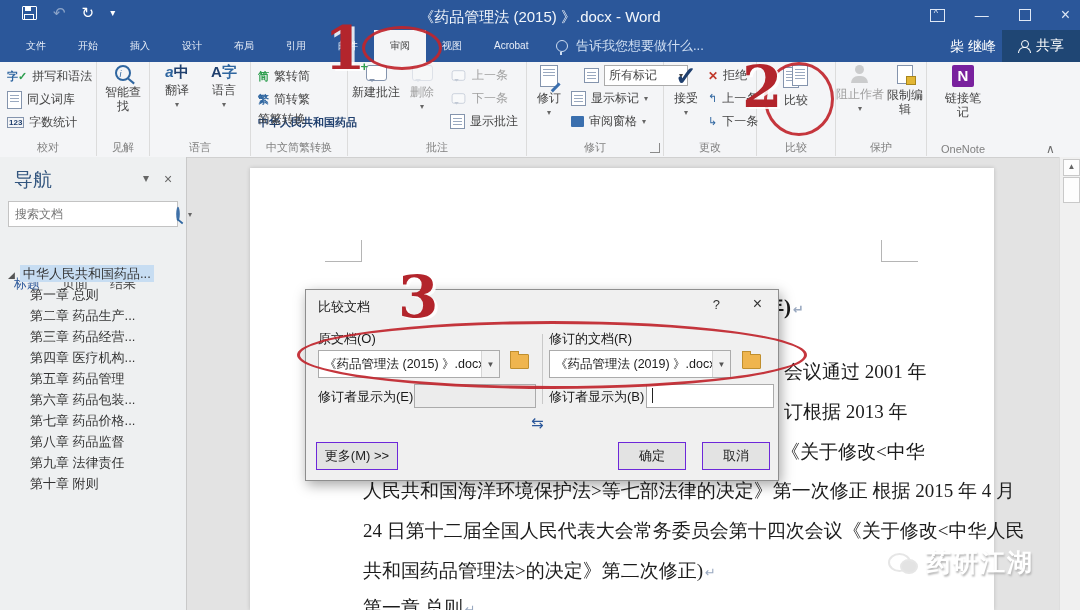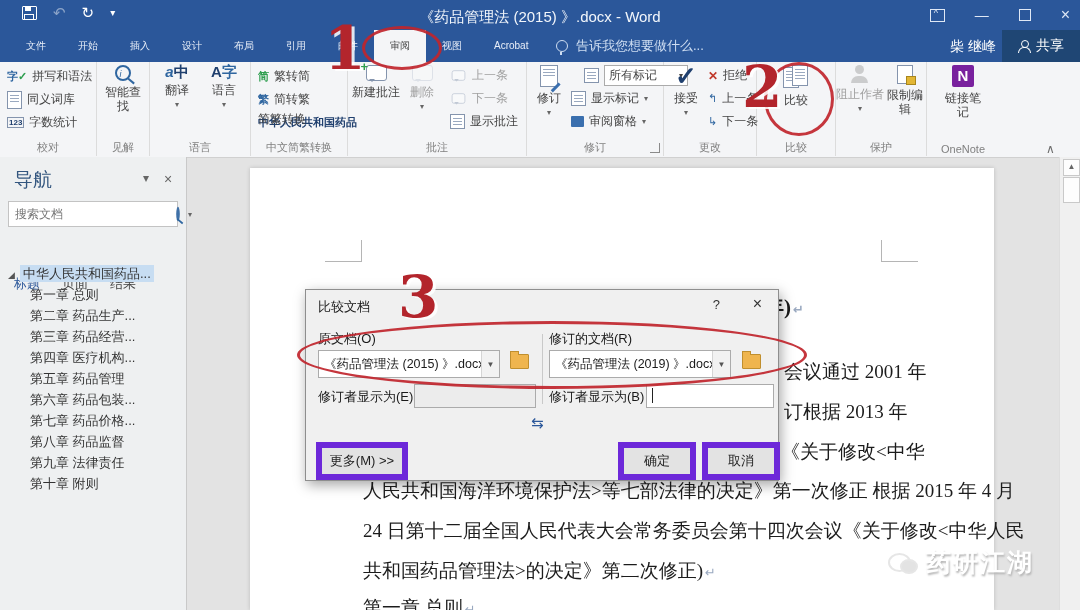--- a/index.html
+++ b/index.html
@@ -112,21 +112,21 @@
   .dlg-label{position:absolute;white-space:nowrap;}
   .combo{position:absolute;height:26px;background:#fff;border:1px solid #ababab;display:flex;align-items:center;}
   .combo .val{flex:1;padding:0 5px;font-size:12.5px;white-space:nowrap;overflow:hidden;}
   .combo .arrow{width:17px;height:100%;border-left:1px solid #d5d5d5;background:#f2f2f2;color:#555;
         display:flex;align-items:center;justify-content:center;font-size:8px;}
   .dlg-folder{position:absolute;top:3px;}
   .dlg-input{position:absolute;height:22px;border:1px solid #ababab;background:#fff;}
   .dlg-input.gray{background:#ececec;}
   .caret{position:absolute;left:5px;top:3px;width:1px;height:15px;background:#222;}
   .swap{position:absolute;left:225px;top:124px;color:#2b579a;font-size:15px;font-family:"DejaVu Sans",sans-serif;}
-  .dlg-btn{position:absolute;height:26px;background:#e3e3e3;border:6px solid #6d28d9;
+  .dlg-btn{position:absolute;height:26px;background:#e3e3e3;border:1px solid #6d28d9;
            display:flex;align-items:center;justify-content:center;font-size:13px;color:#222;}
   
   .num{position:absolute;font-family:"DejaVu Serif",serif;font-weight:bold;color:#b3252c;z-index:20;
        text-shadow:3px 2px 0 rgba(255,255,255,.85);line-height:1;}
   .red-ellipse{position:absolute;border:3px solid rgba(192,37,45,.92);border-radius:50%;z-index:19;}
   
   .watermark{position:absolute;left:888px;top:546px;display:flex;align-items:center;gap:8px;z-index:6;}
   .wm-ico{width:30px;height:24px;position:relative;}
   .wm-ico:before{content:"";position:absolute;left:0;top:2px;width:19px;height:15px;border:2px solid #e6e6e6;border-radius:50%;}
   .wm-ico:after{content:"";position:absolute;left:12px;top:8px;width:14px;height:11px;border:2px solid #e6e6e6;border-radius:50%;background:#e3e3e3;}

